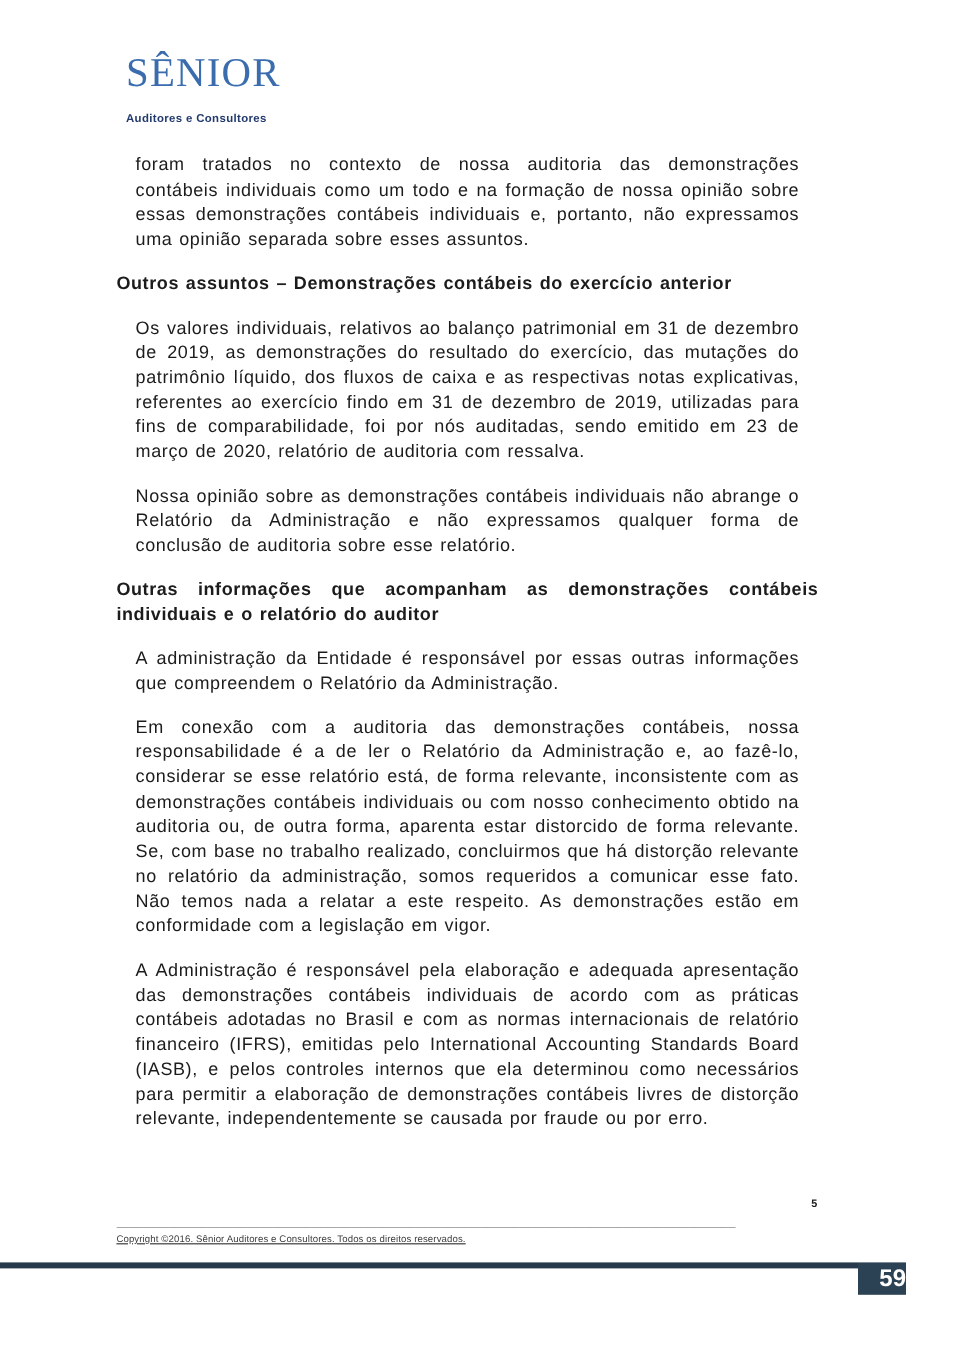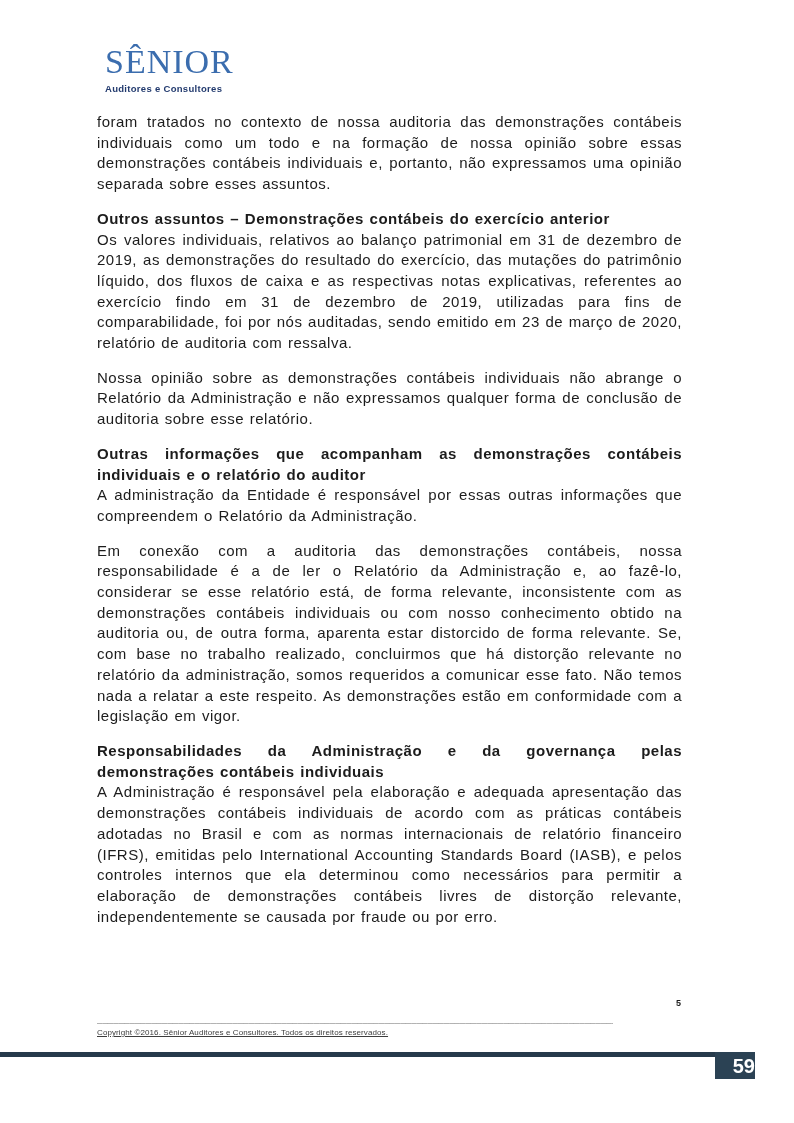--- a/index.html
+++ b/index.html
@@ -31,42 +31,42 @@
     font-size:34px;
     line-height:36px;
     letter-spacing:1px;
     color:var(--logo-blue);
   }
   .logo-tagline{
     font-size:9.5px;
     font-weight:bold;
     letter-spacing:0.3px;
     color:var(--tagline-navy);
-    margin-top:3px;
+    margin-top:14px;
     white-space:nowrap;
   }
   
   .content{
     position:absolute;
     left:97px;
     top:112px;
     width:585px;
     font-size:15px;
     line-height:20.7px;
     letter-spacing:0.5px;
     word-spacing:1px;
     color:var(--text-color);
     text-align:justify;
   }
   .section + .section{margin-top:14px;}
   .section .heading{
     font-weight:bold;
     text-align:justify;
   }
-  .section p{margin:0;}
+  .section p{margin:16px;}
   
   .footnote-marker{
     position:absolute;
     left:676px;
     top:998px;
     font-size:9px;
     font-weight:bold;
     color:#1c1c1c;
   }
   
@@ -141,21 +141,20 @@
         <p>Nossa opinião sobre as demonstrações contábeis individuais não abrange o Relatório da Administração e não expressamos qualquer forma de conclusão de auditoria sobre esse relatório.</p>
       </div>
       <div class="section">
         <div class="heading">Outras informações que acompanham as demonstrações contábeis individuais e o relatório do auditor</div>
         <p>A administração da Entidade é responsável por essas outras informações que compreendem o Relatório da Administração.</p>
       </div>
       <div class="section">
         <p>Em conexão com a auditoria das demonstrações contábeis, nossa responsabilidade é a de ler o Relatório da Administração e, ao fazê-lo, considerar se esse relatório está, de forma relevante, inconsistente com as demonstrações contábeis individuais ou com nosso conhecimento obtido na auditoria ou, de outra forma, aparenta estar distorcido de forma relevante. Se, com base no trabalho realizado, concluirmos que há distorção relevante no relatório da administração, somos requeridos a comunicar esse fato. Não temos nada a relatar a este respeito. As demonstrações estão em conformidade com a legislação em vigor.</p>
       </div>
       <div class="section">
-        <div class="heading">Responsabilidades da Administração e da governança pelas demonstrações contábeis individuais</div>
         <p>A Administração é responsável pela elaboração e adequada apresentação das demonstrações contábeis individuais de acordo com as práticas contábeis adotadas no Brasil e com as normas internacionais de relatório financeiro (IFRS), emitidas pelo International Accounting Standards Board (IASB), e pelos controles internos que ela determinou como necessários para permitir a elaboração de demonstrações contábeis livres de distorção relevante, independentemente se causada por fraude ou por erro.</p>
       </div>
     </div>
 
   <div class="footnote-marker">5</div>
 
   <div class="footer-divider">________________________________________________________________________________________________________________________</div>
 
   <div class="footer-copyright">Copyright ©2016. Sênior Auditores e Consultores. Todos os direitos reservados.</div>
 

